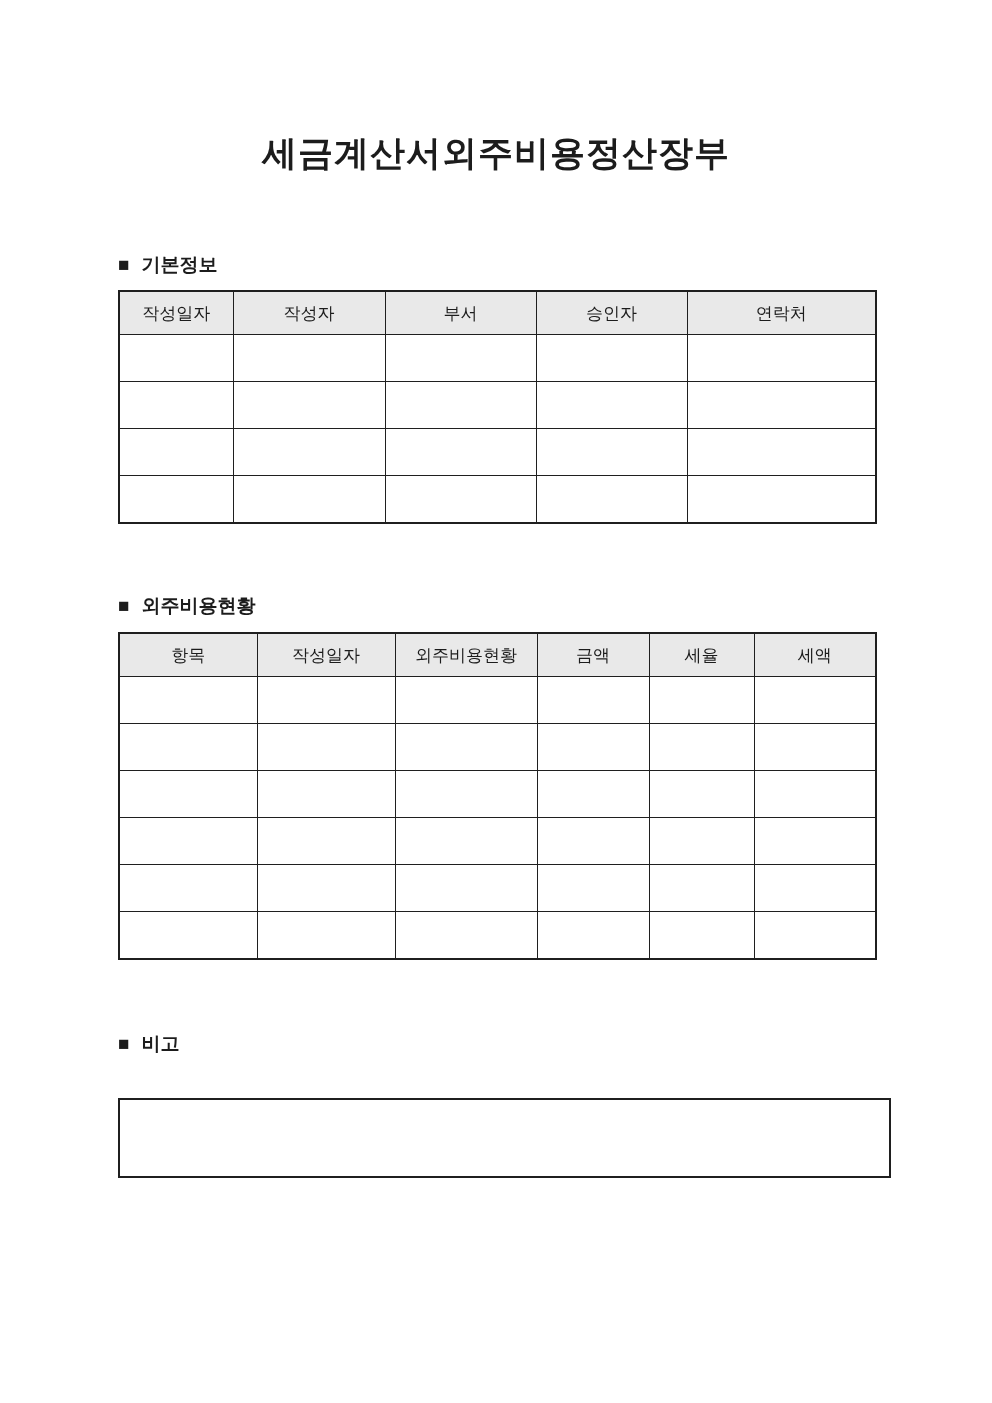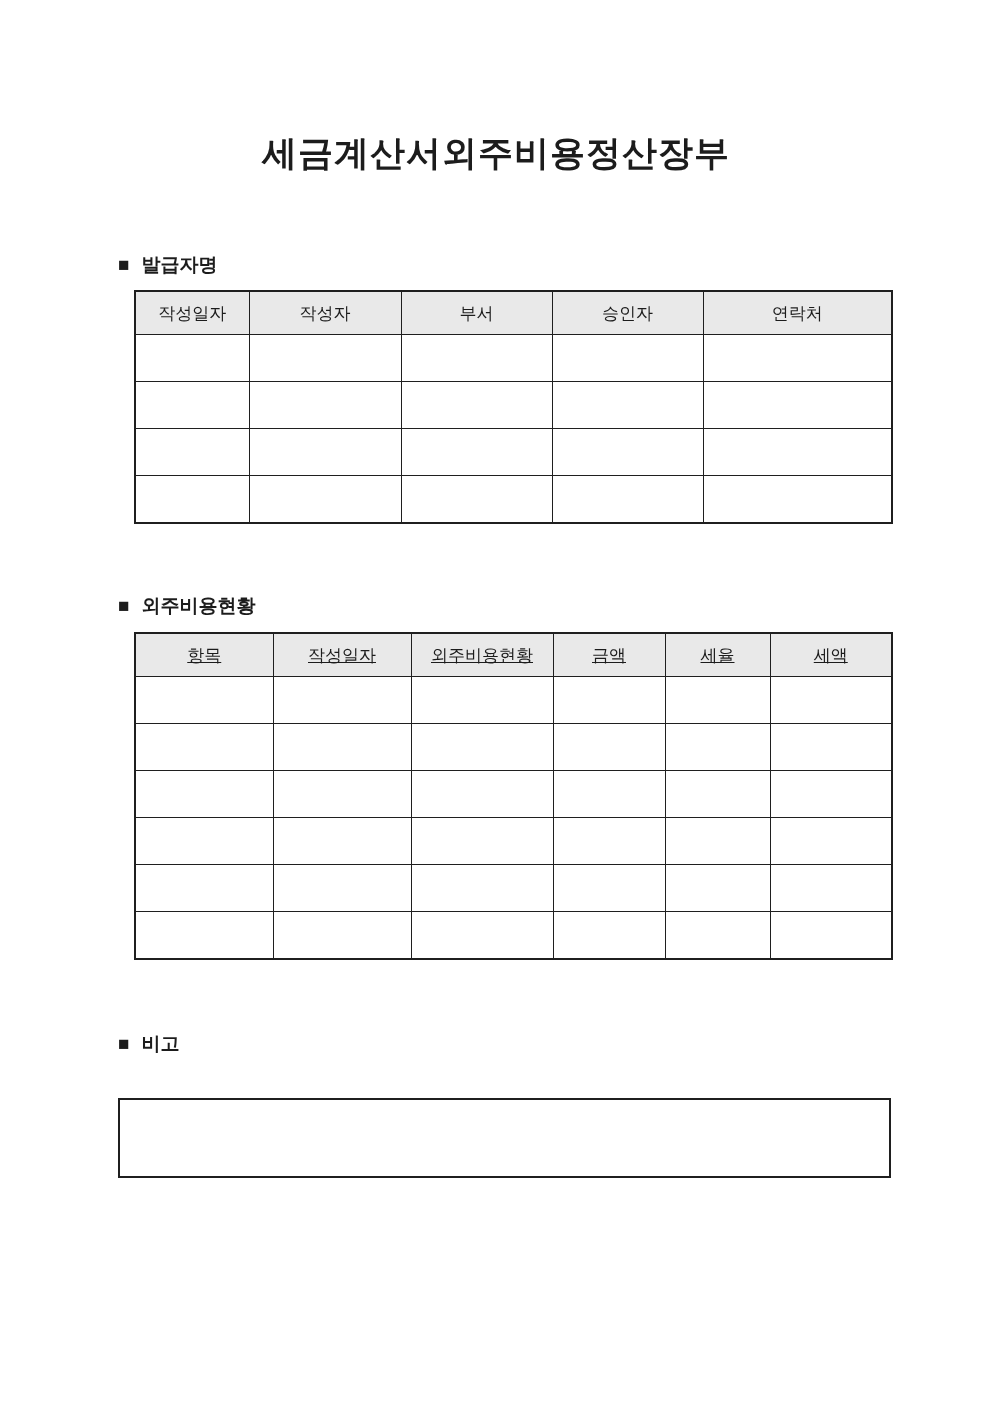--- a/index.html
+++ b/index.html
@@ -46,21 +46,21 @@
     font-size: 19px;
     line-height: 1;
     transform: translateY(-1px);
   }
   .label-basic   { top: 254px; }
   .label-expense { top: 595px; }
   .label-remarks { top: 1033px; }
 
   table.grid {
     position: absolute;
-    left: 134px;
+    left: 118px;
     width: 757px;
     border-collapse: collapse;
     table-layout: fixed;
     border: 2px solid #1f1f1f;
   }
   .table-basic   { top: 290px; }
   .table-expense { top: 632px; }
 
   table.grid th,
   table.grid td {
@@ -71,21 +71,21 @@
     overflow: hidden;
     white-space: nowrap;
   }
   table.grid th {
     background: #e9e9e9;
     font-weight: 400;
     font-size: 17px;
     color: #1c1c1c;
     height: 42px;
   }
-  .table-expense th { height: 44px; text-decoration: underline; }
+  .table-expense th { height: 44px; }
   table.grid td {
     height: 46px;
     background: #ffffff;
     font-size: 15px;
   }
 
   .remarks-box {
     position: absolute;
     top: 1098px;
     left: 118px;
@@ -100,21 +100,21 @@
 </style>
 </head>
 <body>
 
 <div class="page">
 
   <h1 class="doc-title">세금계산서외주비용정산장부</h1>
 
   <div class="section-label label-basic">
     <span class="bullet">■</span>
-    <span>발급자명</span>
+    <span>기본정보</span>
   </div>
 
   <table class="grid table-basic">
     <colgroup>
       <col style="width:114px">
       <col style="width:152px">
       <col style="width:151px">
       <col style="width:151px">
       <col style="width:189px">
     </colgroup>

